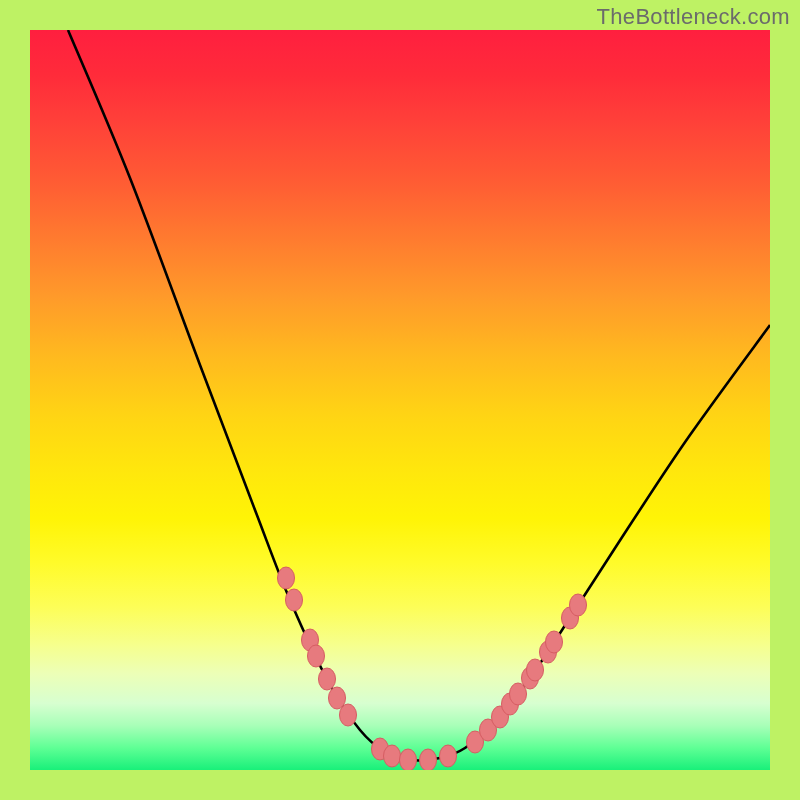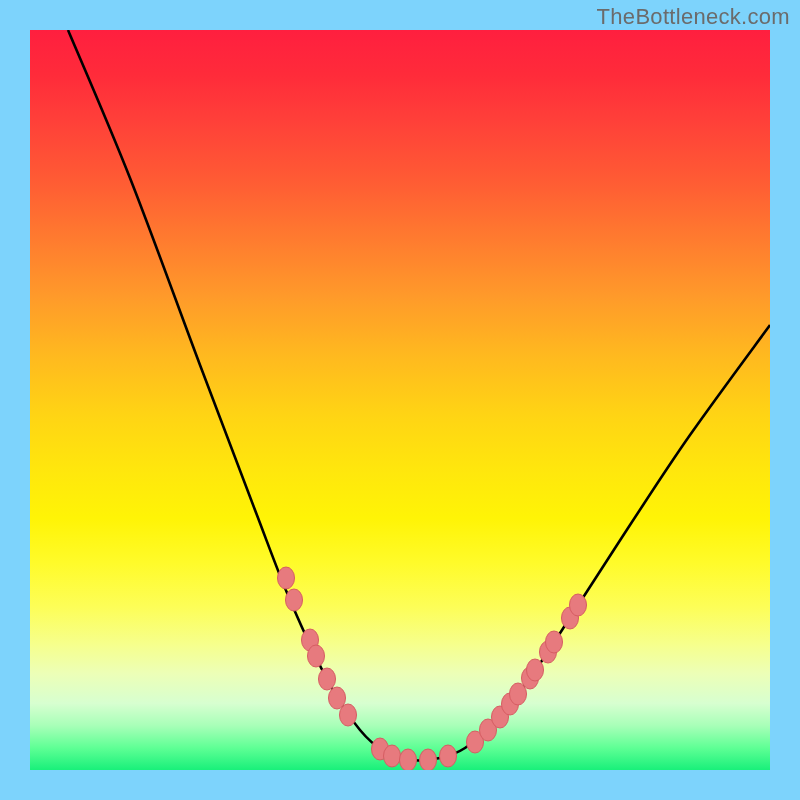--- a/index.html
+++ b/index.html
@@ -8,21 +8,21 @@
     width: 800px;
     height: 800px;
     background: #000;
     overflow: hidden;
     font-family: Arial, Helvetica, sans-serif;
   }
   .stage {
     position: relative;
     width: 800px;
     height: 800px;
-    background: #7dd3fc;
+    background: #bef264;
   }
   .plot-area {
     position: absolute;
     left: 30px;
     top: 30px;
     width: 740px;
     height: 740px;
     overflow: hidden;
   }
   .gradient {

